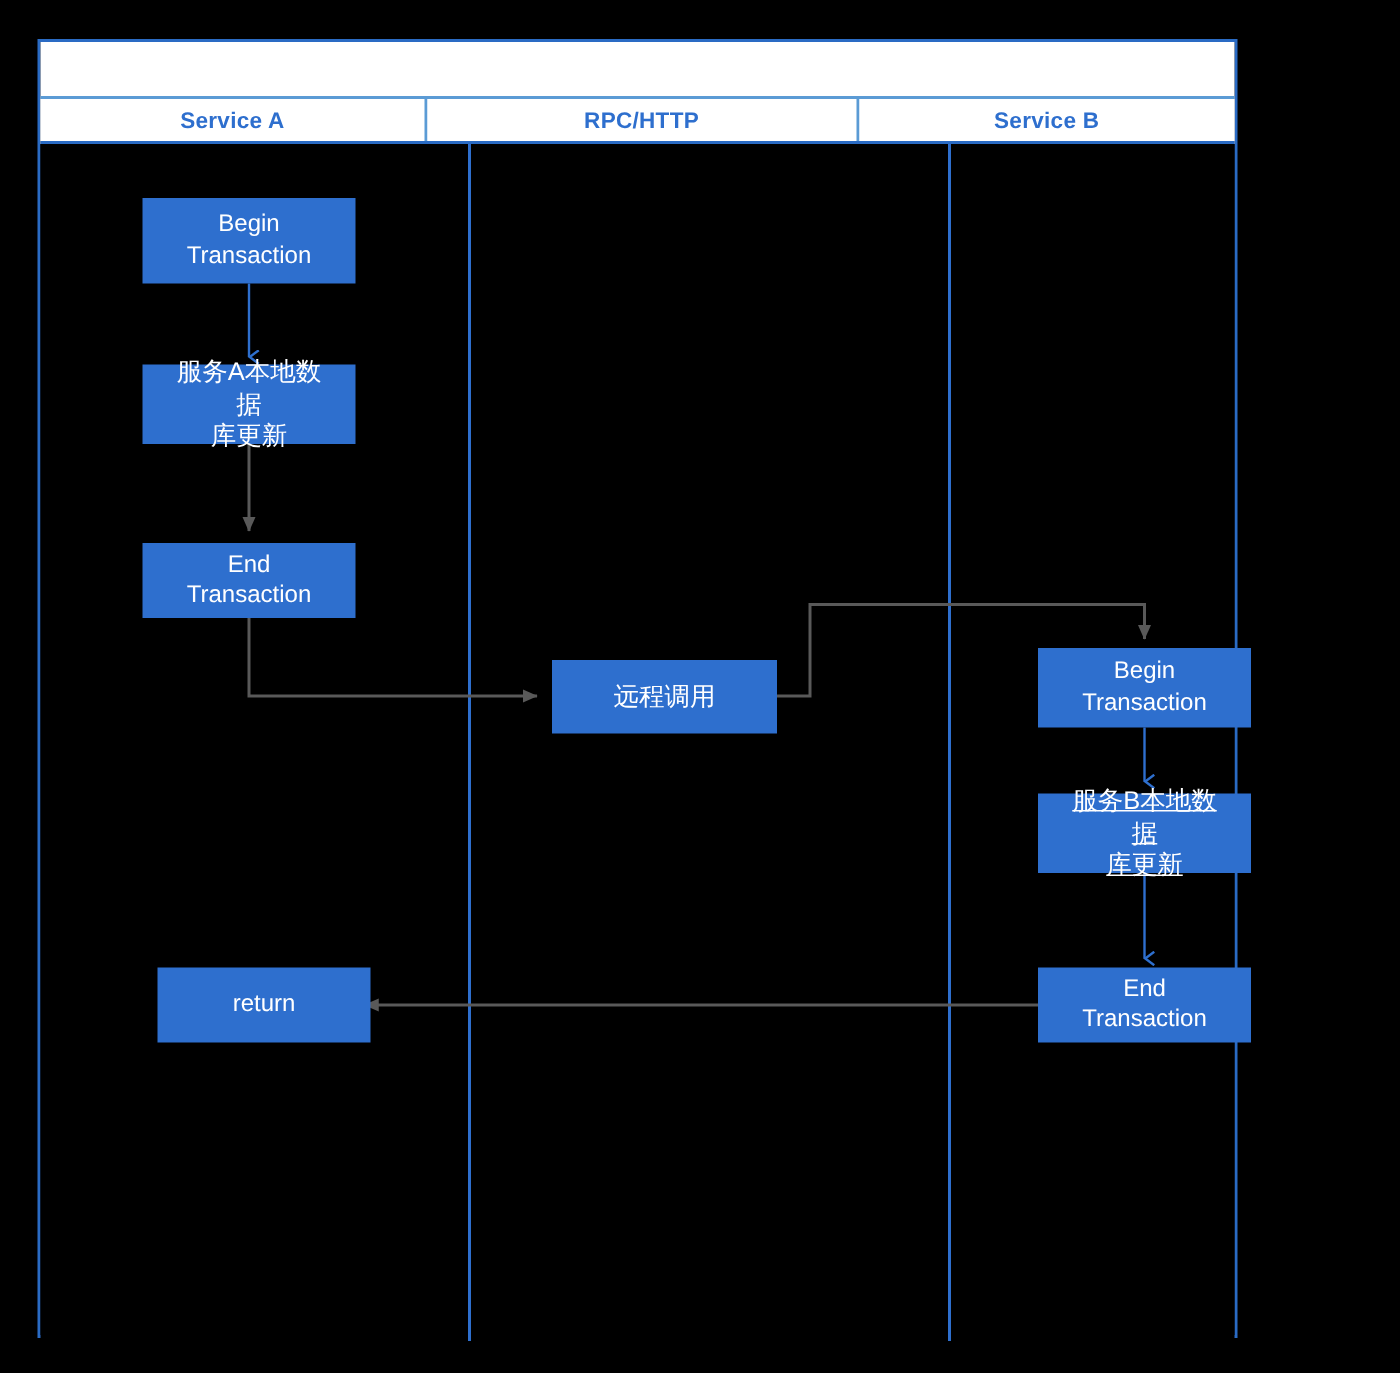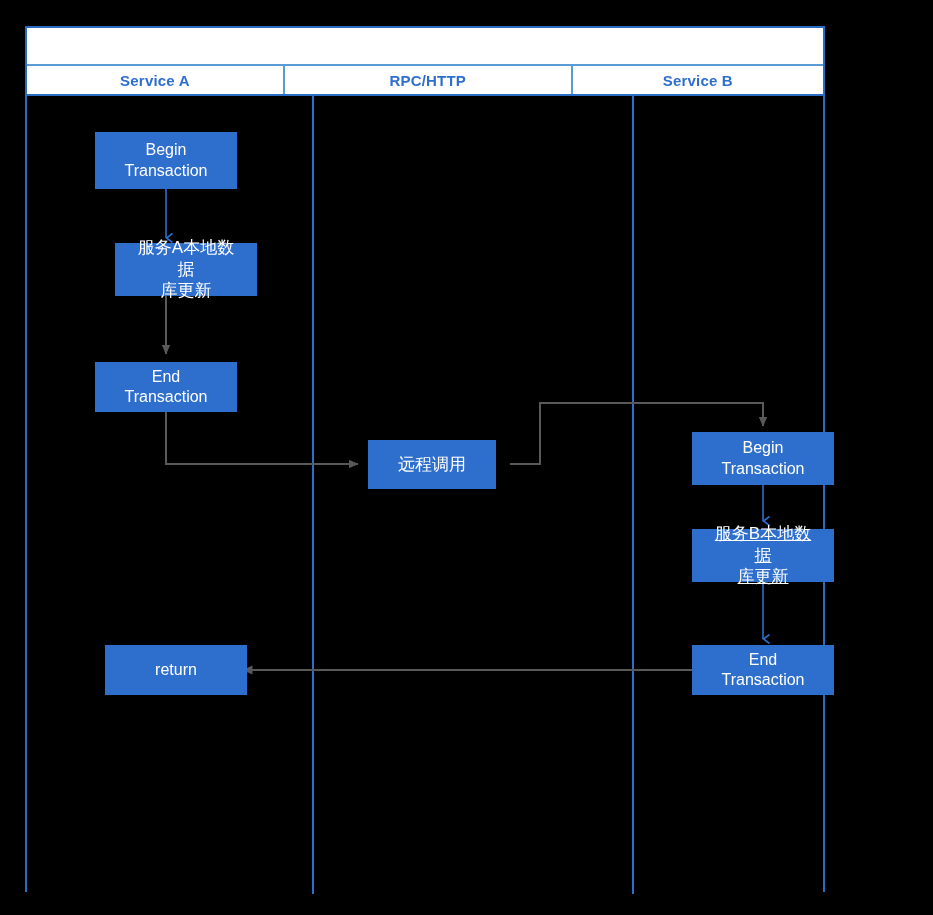--- a/index.html
+++ b/index.html
@@ -166,29 +166,29 @@
   <path d="M763,485 L763,521" fill="none" stroke="#2e6fce" stroke-width="1.6" marker-end="url(#open-arrow-blue)"></path>
 
   <path d="M763,582 L763,639" fill="none" stroke="#2e6fce" stroke-width="1.6" marker-end="url(#open-arrow-blue)"></path>
 
   <path d="M692,670 L243,670" fill="none" stroke="#595959" stroke-width="2" marker-end="url(#solid-arrow-gray)"></path>
 </svg>
 
 <div class="node" id="node-a-begin" style="left:95px; top:132px; width:142px; height:57px;">Begin
 Transaction</div>
 
-<div class="node cjk" id="node-a-db" style="left:95px; top:243px; width:142px; height:53px;margin-left:20px;">服务A本地数据
+<div class="node cjk" id="node-a-db" style="left:95px; top:243px; width:142px; height:53px;">服务A本地数据
 库更新</div>
 
 <div class="node" id="node-a-end" style="left:95px; top:362px; width:142px; height:50px;">End
 Transaction</div>
 
 <div class="node" id="node-a-return" style="left:105px; top:645px; width:142px; height:50px;">return</div>
 
-<div class="node cjk" id="node-m-call" style="left:368px; top:440px; width:128px; height:49px;">远程调用</div>
+<div class="node cjk" id="node-m-call" style="left:368px; top:440px; width:150px; height:49px;">远程调用</div>
 
 <div class="node" id="node-b-begin" style="left:692px; top:432px; width:142px; height:53px;">Begin
 Transaction</div>
 
 <div class="node cjk" id="node-b-db" style="left:692px; top:529px; width:142px; height:53px;text-decoration:underline;">服务B本地数据
 库更新</div>
 
 <div class="node" id="node-b-end" style="left:692px; top:645px; width:142px; height:50px;">End
 Transaction</div>
 

